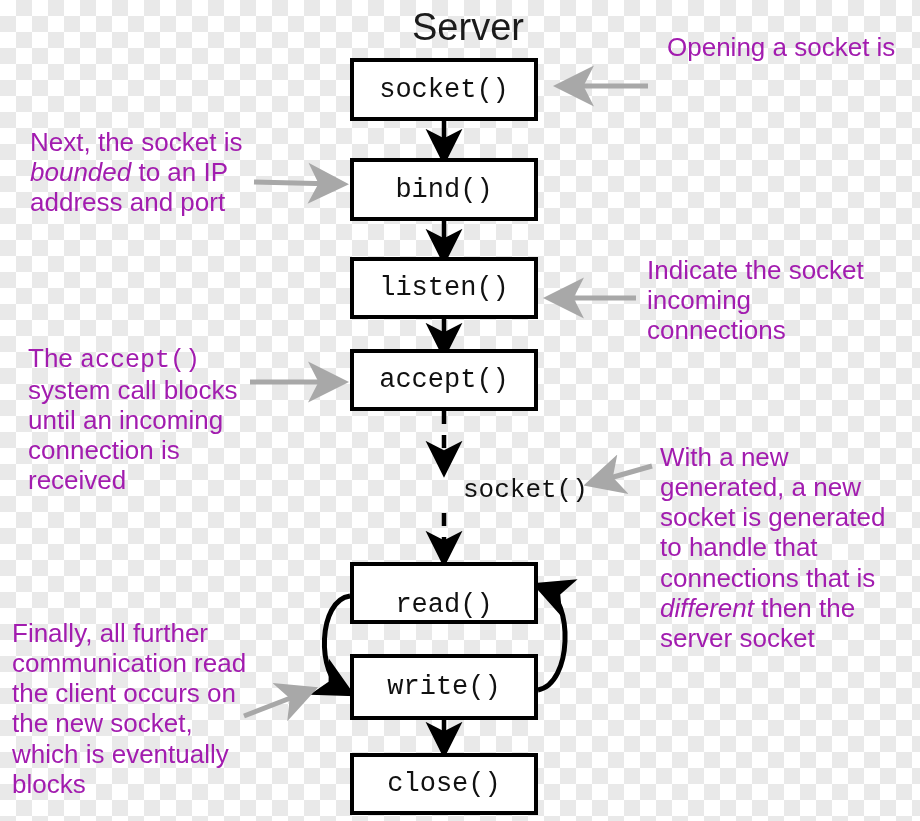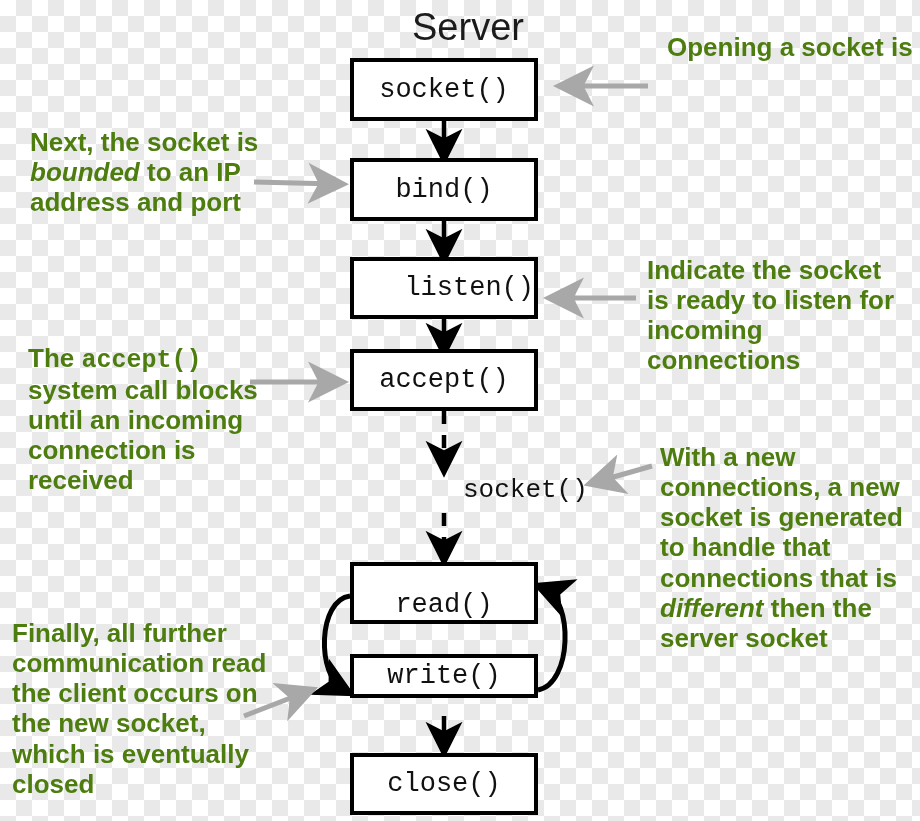--- a/index.html
+++ b/index.html
@@ -39,22 +39,21 @@
     position:absolute;
     font-family:"Liberation Mono","DejaVu Sans Mono",monospace;
     font-size:26px;
     color:#111111;
     white-space:nowrap;
   }
   .note{
     position:absolute;
     font-size:26px;
     line-height:1.16;
-    color:#4d7c0f;
-    font-weight:bold;
+    color:#a21caf;
   }
   .note .it{font-style:italic;}
   .note .mono{
     font-family:"Liberation Mono","DejaVu Sans Mono",monospace;
     font-size:25px;
   }
 </style>
 </head>
 <body>
 
@@ -97,33 +96,33 @@
   <div class="title" style="left:412px;top:6px;">Server</div>
 
   <div class="node" style="left:350px;top:58px;width:188px;height:63px;">
     <span>socket()</span>
   </div>
 
   <div class="node" style="left:350px;top:158px;width:188px;height:63px;align-items:center;">
     <span>bind()</span>
   </div>
 
-  <div class="node" style="left:350px;top:257px;width:188px;height:62px;justify-content:flex-end;">
+  <div class="node" style="left:350px;top:257px;width:188px;height:62px;">
     <span>listen()</span>
   </div>
 
   <div class="node" style="left:350px;top:349px;width:188px;height:62px;">
     <span>accept()</span>
   </div>
 
   <div class="node" style="left:350px;top:562px;width:188px;height:62px;align-items:flex-end;">
     <span>read()</span>
   </div>
 
-  <div class="node" style="left:350px;top:654px;width:188px;height:44px;">
+  <div class="node" style="left:350px;top:654px;width:188px;height:66px;">
     <span>write()</span>
   </div>
 
   <div class="node" style="left:350px;top:753px;width:188px;height:62px;">
     <span>close()</span>
   </div>
 
   <div class="mono-label" style="left:463px;top:475px;">socket()</div>
 
   <div class="note" style="left:667px;top:32px;width:250px;">
@@ -131,45 +130,44 @@
   </div>
 
   <div class="note" style="left:30px;top:127px;width:290px;">
     <div>Next, the socket is</div>
     <div><span class="it">bounded</span> to an IP</div>
     <div>address and port</div>
   </div>
 
   <div class="note" style="left:647px;top:255px;width:262px;">
     <div>Indicate the socket</div>
-    <div>is ready to listen for</div>
     <div>incoming</div>
     <div>connections</div>
   </div>
 
   <div class="note" style="left:28px;top:343px;width:300px;">
     <div>The <span class="mono">accept()</span></div>
     <div>system call blocks</div>
     <div>until an incoming</div>
     <div>connection is</div>
     <div>received</div>
   </div>
 
   <div class="note" style="left:660px;top:442px;width:258px;">
     <div>With a new</div>
-    <div>connections, a new</div>
+    <div>generated, a new</div>
     <div>socket is generated</div>
     <div>to handle that</div>
     <div>connections that is</div>
     <div><span class="it">different</span> then the</div>
     <div>server socket</div>
   </div>
 
   <div class="note" style="left:12px;top:618px;width:300px;">
     <div>Finally, all further</div>
     <div>communication read</div>
     <div>the client occurs on</div>
     <div>the new socket,</div>
     <div>which is eventually</div>
-    <div>closed</div>
+    <div>blocks</div>
   </div>
 
 </div>
 
 </body></html>

